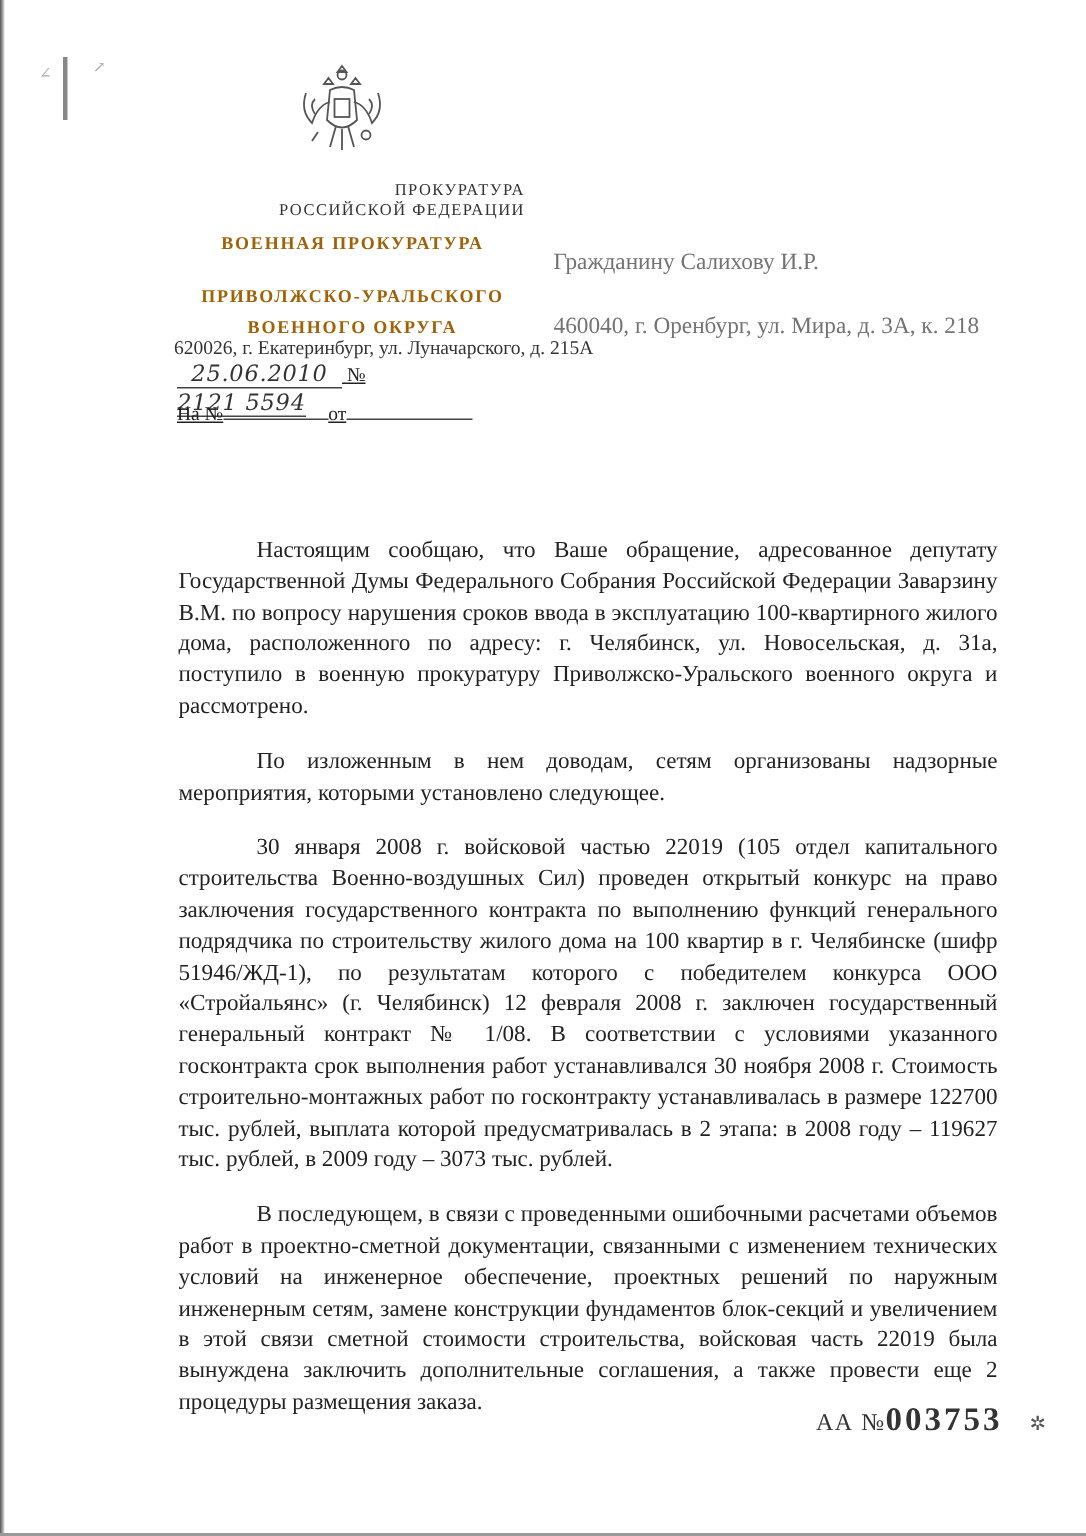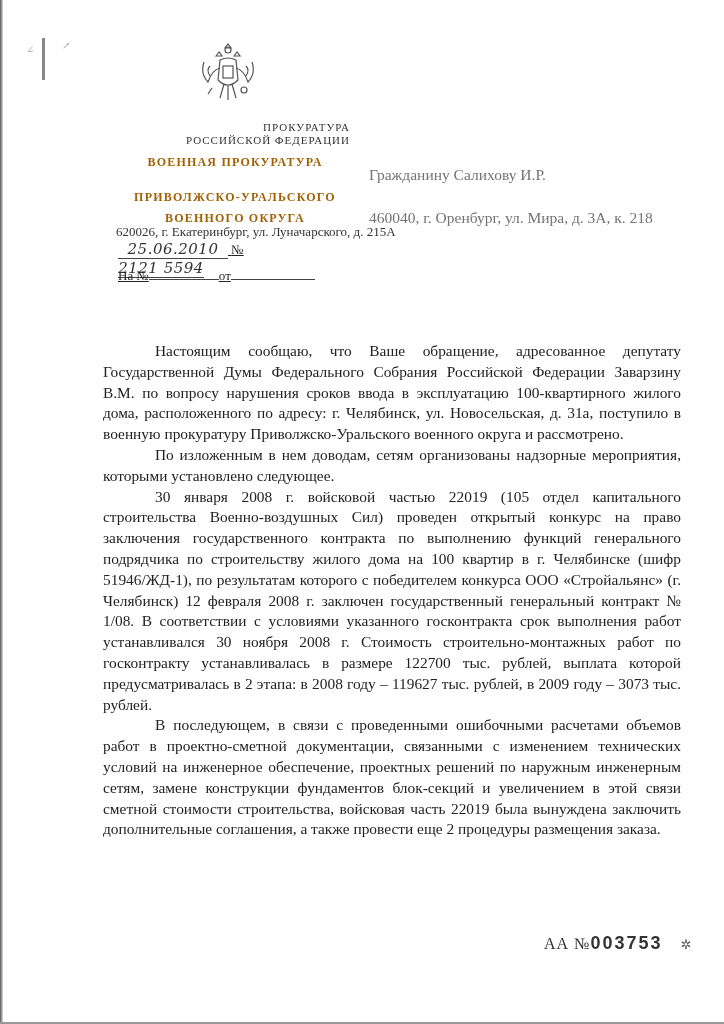--- a/index.html
+++ b/index.html
@@ -15,23 +15,23 @@
   .margin-scribble { position: absolute; font-size: 10px; color: #aaa; }
   .emblem { position: absolute; left: 196px; top: 40px; width: 64px; height: 66px; }
   .hdr-small { position: absolute; left: 110px; width: 240px; text-align: right; font-size: 11px; letter-spacing: 1px; line-height: 13px; color: #333; }
   .hdr-big { position: absolute; left: 110px; width: 250px; text-align: center; font-size: 12px; letter-spacing: 1.2px; font-weight: bold; line-height: 18px; color: #a16207; }
   .hdr-addr { position: absolute; left: 116px; top: 224px; font-size: 13px; color: #333; }
   .regline { position: absolute; left: 118px; top: 240px; width: 210px; font-size: 13px; text-decoration: underline; }
   .hand { font-family: "DejaVu Serif", serif; font-style: italic; font-size: 15px; color: #333; letter-spacing: 0.5px; }
   .uline { display: inline-block; border-bottom: 1px solid #444; text-align: center; }
   .recipient { position: absolute; left: 369px; font-size: 15.5px; color: #737373; }
   .body-text { position: absolute; left: 103px; top: 341px; width: 578px; font-size: 15.4px; line-height: 20.8px; text-align: justify; color: #222; }
-  .body-text p { margin: 0; text-indent: 52px; }
+  .body-text p { margin: 16px; text-indent: 52px; }
   .serial { position: absolute; left: 544px; top: 933px; font-size: 16px; color: #333; letter-spacing: 1px; }
-  .serial .num { font-family: Liberation Sans, sans-serif; font-size: 18px; letter-spacing: 2px; font-weight: bold; }
+  .serial .num { font-family: Liberation Serif, serif; font-size: 22px; letter-spacing: 2px; font-weight: bold; }
   .serial .star { margin-left: 18px; font-size: 13px; color: #555; }
 </style>
 </head>
 <body>
 
 <div class="edge-left"></div>
 <div class="edge-bottom"></div>
 <div class="margin-mark"></div>
 <div class="margin-scribble" style="left:26px;top:44px;">∠</div>
 <div class="margin-scribble" style="left:62px;top:40px;">↗</div>

